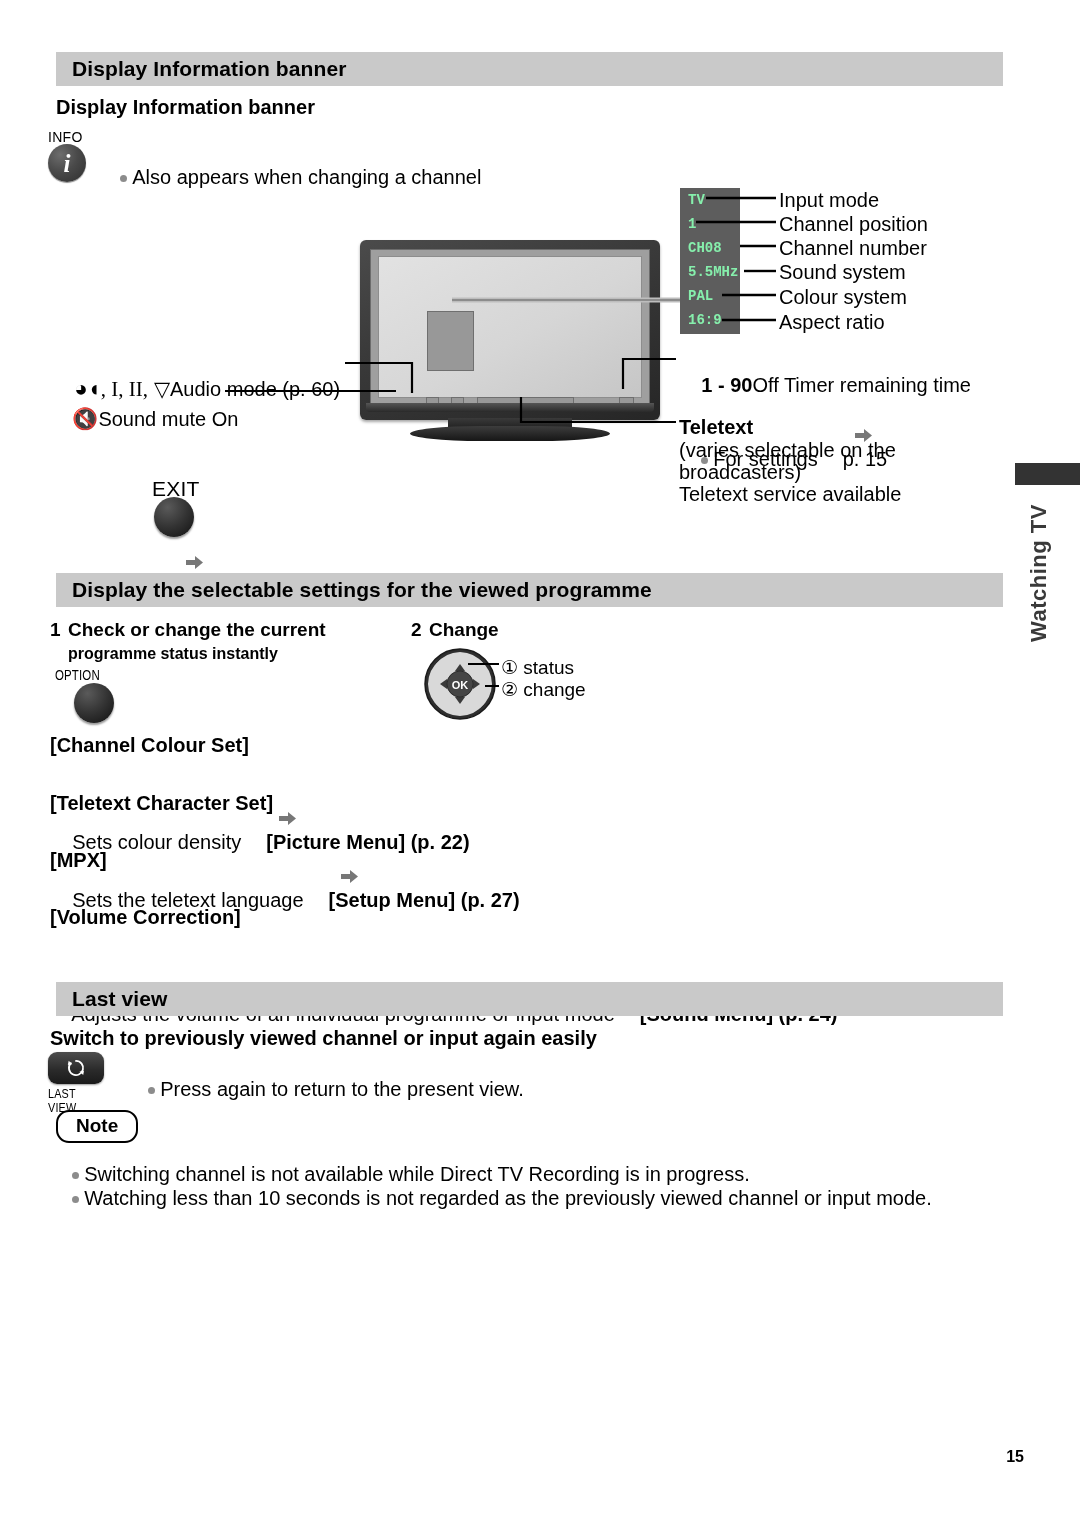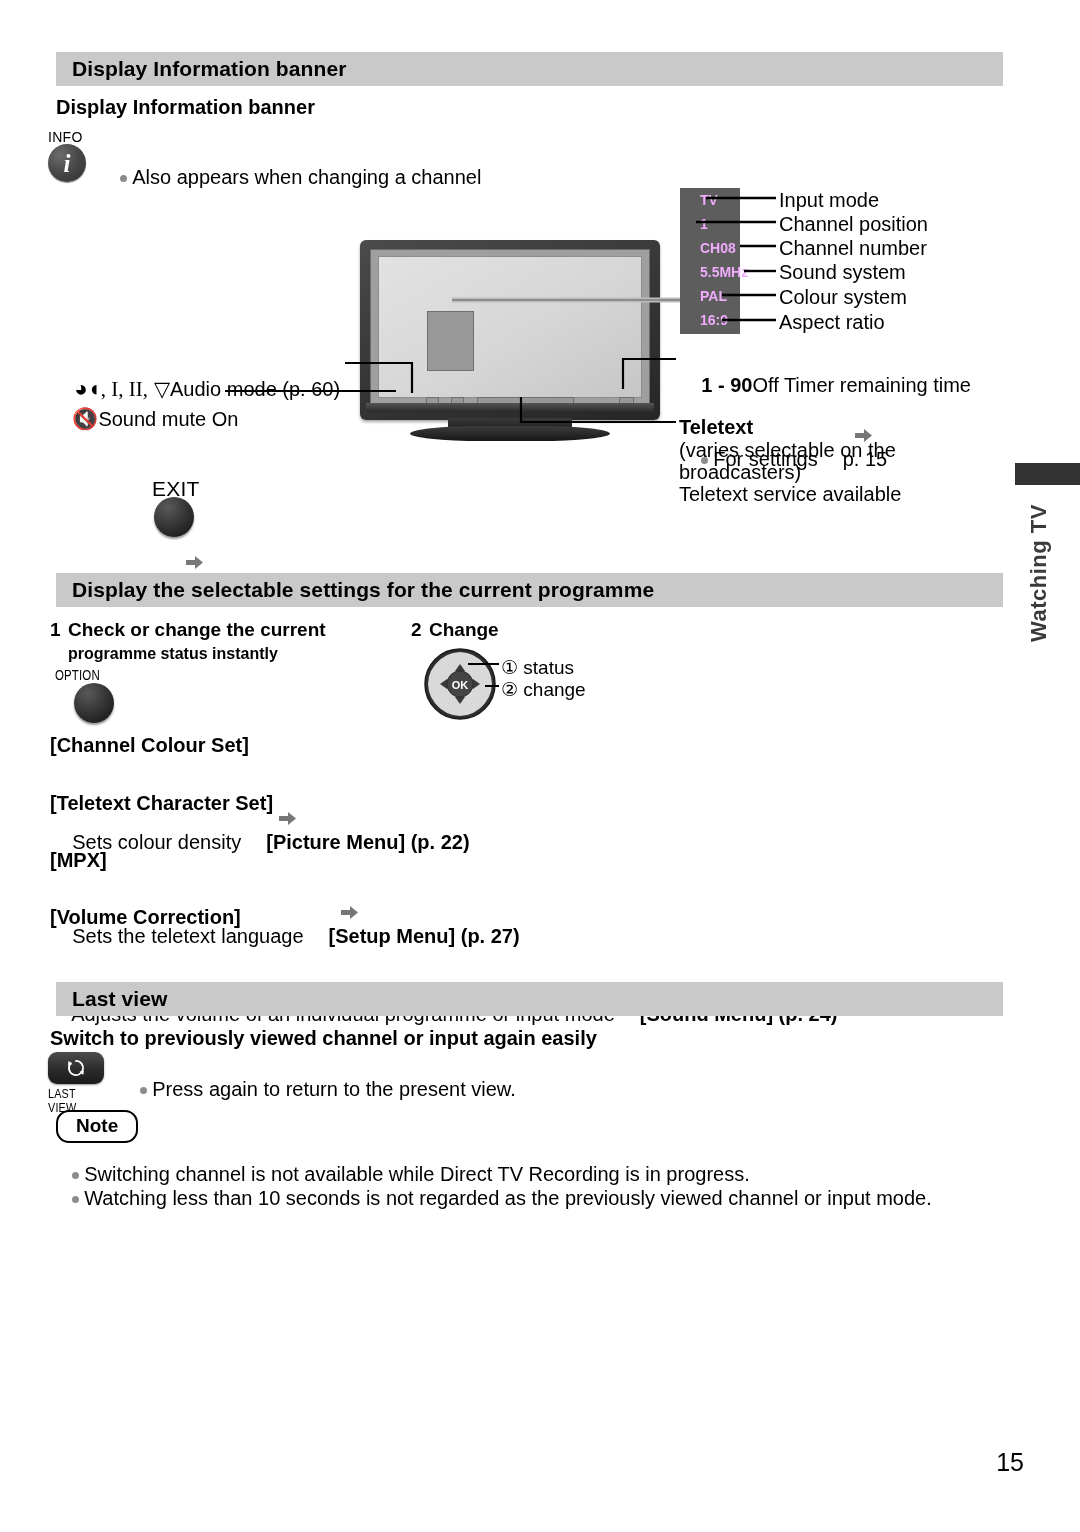--- a/index.html
+++ b/index.html
@@ -79,22 +79,23 @@
   .osd-sq1   {left:47px;top:140px;width:11px;height:11px;}
   .osd-sq2   {left:72px;top:140px;width:11px;height:11px;}
   .osd-sq3   {left:240px;top:140px;width:13px;height:13px;}
 
   
   .panel{
     position:absolute;left:680px;top:188px;width:60px;height:146px;
     background:#5d5d5d;
   }
   .panel .row{
-    position:absolute;left:20px;color:#f0abfc;font-size:14px;font-weight:bold;
+    position:absolute;left:8px;color:#86efac;font-size:14px;font-weight:bold;
     white-space:nowrap;
+    font-family:Liberation Mono, monospace;
   }
 
   
   svg.lines{position:absolute;left:0;top:0;width:1080px;height:1532px;
     pointer-events:none;}
 
   
   .rbtn{
     width:40px;height:40px;border-radius:50%;
     background:radial-gradient(circle at 34% 26%,#5a5a5a 0%,#333 50%,#101010 100%);
@@ -132,21 +133,21 @@
     background:#333;}
   .sidelabel{
     position:absolute;left:1016px;top:498px;width:46px;height:150px;
     display:flex;align-items:center;justify-content:center;
     font-size:22px;font-weight:bold;color:#3a3a3a;
     writing-mode:vertical-rl;transform:rotate(180deg);
     letter-spacing:.5px;
   }
 
   
-  .pageno{position:absolute;right:56px;top:1448px;font-size:25px;font-weight:normal;}
+  .pageno{position:absolute;right:56px;top:1448px;font-size:16px;font-weight:bold;}
 
   
   .symrow{font-family:"Liberation Serif",serif;}
 </style>
 </head>
 <body>
 
 <div class="page">
 
   <div class="bar" style="top:52px">
@@ -226,21 +227,21 @@
           <path d="M0 4h9V0l8 6.5L9 13V9H0z" fill="#777"></path>
         </svg>
     </span>
   </div>
   <div class="btnwrap" style="left:152px;top:481px">
     <div class="cap">EXIT</div>
     <div class="rbtn" style="margin-left:2px"></div>
   </div>
 
   <div class="bar" style="top:573px">
-    <span>Display the selectable settings for the current programme</span>
+    <span>Display the selectable settings for the viewed programme</span>
   </div>
 
   <div class="txt b" style="left:50px;top:617px;font-size:19px">1</div>
   <div class="txt b" style="left:68px;top:617px;font-size:19px">Check or change the current</div>
   <div class="txt b" style="left:68px;top:641px;font-size:16px">programme status instantly</div>
 
   <div class="btnwrap" style="left:52px;top:667px">
     <div class="cap cond">OPTION</div>
     <div class="rbtn" style="margin-left:22px"></div>
   </div>
@@ -271,21 +272,21 @@
   <div class="txt b" style="left:50px;top:733px">[Channel Colour Set]</div>
   <div class="txt" style="left:50px;top:756px">
     <span>Sets colour density</span><span class="arrow">
       <svg viewBox="0 0 17 13" width="17" height="13">
           <path d="M0 4h9V0l8 6.5L9 13V9H0z" fill="#777"></path>
         </svg>
     </span><span class="b">[Picture Menu] (p. 22)</span>
   </div>
 
   <div class="txt b" style="left:50px;top:791px">[Teletext Character Set]</div>
-  <div class="txt" style="left:50px;top:850px">
+  <div class="txt" style="left:50px;top:814px">
     <span>Sets the teletext language</span><span class="arrow">
       <svg viewBox="0 0 17 13" width="17" height="13">
           <path d="M0 4h9V0l8 6.5L9 13V9H0z" fill="#777"></path>
         </svg>
     </span><span class="b">[Setup Menu] (p. 27)</span>
   </div>
 
   <div class="txt b" style="left:50px;top:848px">[MPX]</div>
 
   <div class="txt b" style="left:50px;top:905px">[Volume Correction]</div>
@@ -307,21 +308,21 @@
     <div class="key">
       <svg viewBox="0 0 24 24" width="20" height="20">
         <path d="M12 3.5a8.5 8.5 0 1 1-6.2 2.7" fill="none" stroke="#fff" stroke-width="2.2" stroke-linecap="round"></path>
         <polygon points="3.2,3.4 7.6,7.6 2.2,8.4" fill="#fff"></polygon>
         <polygon points="20.6,20.4 16.2,16.3 21.6,15.5" fill="#fff"></polygon>
       </svg>
     </div>
     <div class="cap">LAST VIEW</div>
   </div>
 
-  <div class="txt" style="left:118px;top:1052px">
+  <div class="txt" style="left:126px;top:1052px">
     <span class="bullet"></span><span>Press again to return to the present view.</span>
   </div>
 
   <div class="notebox">
     <span>Note</span>
   </div>
 
   <div class="txt" style="left:50px;top:1137px">
     <span class="bullet"></span><span>Switching channel is not available while Direct TV Recording is in progress.</span>
   </div>

